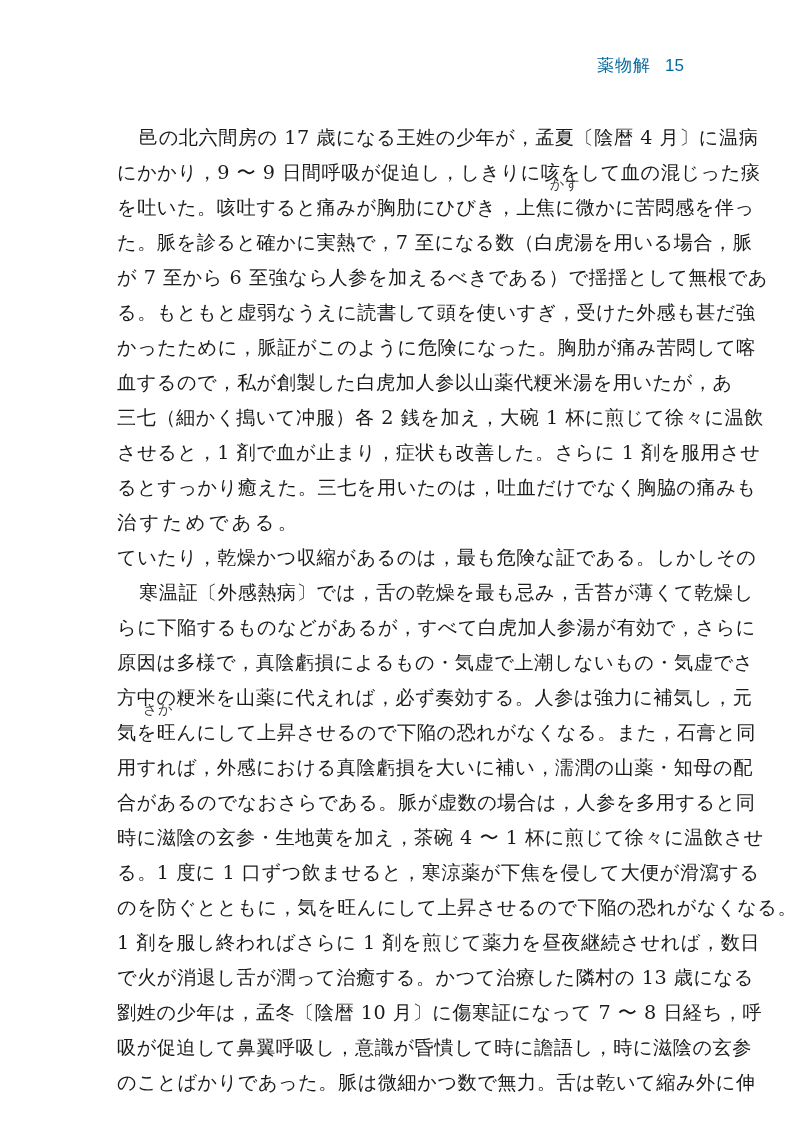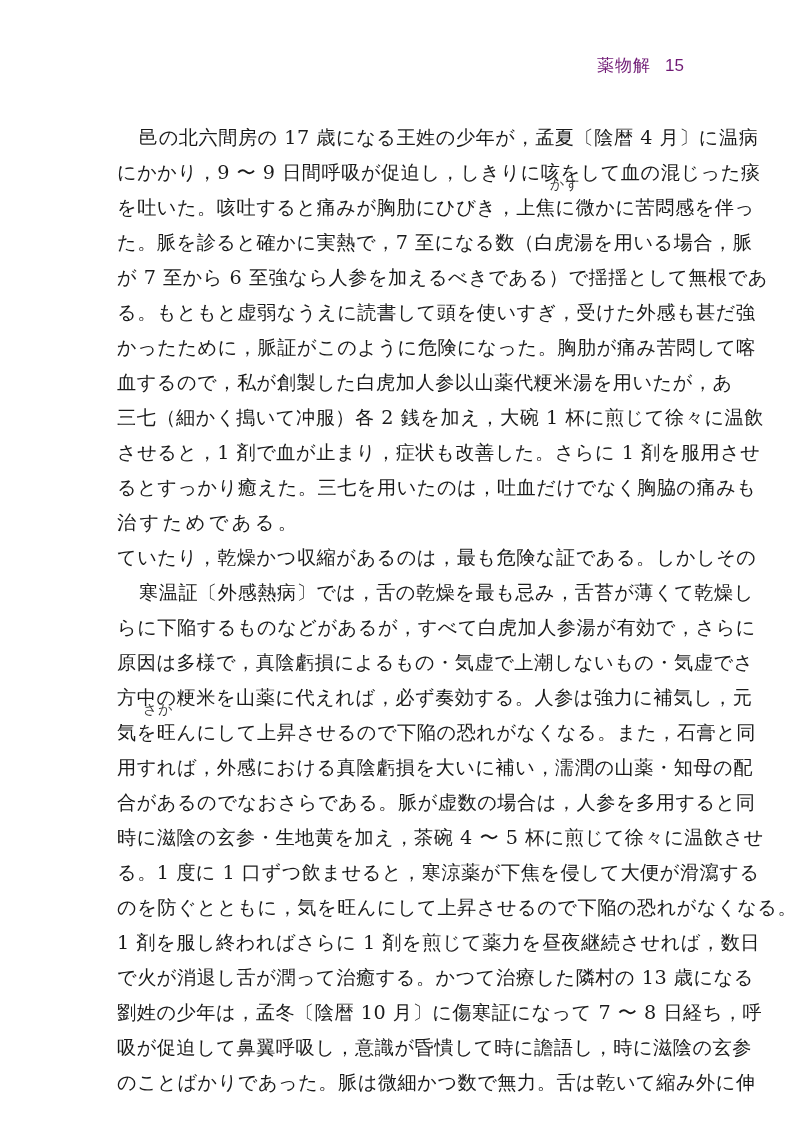--- a/index.html
+++ b/index.html
@@ -14,21 +14,21 @@
       overflow: hidden;
       font-family: "DejaVu Serif", "Liberation Serif", serif;
       color: #1a1a1a;
     }
     .running-head {
       position: absolute;
       top: 54px;
       right: 116px;
       font-size: 17px;
       line-height: 22px;
-      color: #701a75;
+      color: #0369a1;
       white-space: nowrap;
     }
     .running-head .section {
       font-family: "DejaVu Serif", "Liberation Serif", serif;
       letter-spacing: 1px;
     }
     .running-head .page-no {
       font-family: "Liberation Sans", "DejaVu Sans", sans-serif;
       margin-left: 14px;
     }
@@ -97,21 +97,21 @@
     <div class="line indent">寒温証〔外感熱病〕では，舌の乾燥を最も忌み，舌苔が薄くて乾燥し</div>
     <div class="line">らに下陥するものなどがあるが，すべて白虎加人参湯が有効で，さらに</div>
     <div class="line">原因は多様で，真陰虧損によるもの・気虚で上潮しないもの・気虚でさ</div>
     <div class="line">方中の粳米を山薬に代えれば，必ず奏効する。人参は強力に補気し，元</div>
     <div class="line">
       <span class="ruby" style="left: 26px;">さか</span>
       <span>気を旺んにして上昇させるので下陥の恐れがなくなる。また，石膏と同</span>
     </div>
     <div class="line">用すれば，外感における真陰虧損を大いに補い，濡潤の山薬・知母の配</div>
     <div class="line">合があるのでなおさらである。脈が虚数の場合は，人参を多用すると同</div>
-    <div class="line">時に滋陰の玄参・生地黄を加え，茶碗 4 〜 5 杯に煎じて徐々に温飲させ</div>
+    <div class="line">時に滋陰の玄参・生地黄を加え，茶碗 4 〜 1 杯に煎じて徐々に温飲させ</div>
     <div class="line">る。1 度に 1 口ずつ飲ませると，寒涼薬が下焦を侵して大便が滑瀉する</div>
     <div class="line">のを防ぐとともに，気を旺んにして上昇させるので下陥の恐れがなくなる。</div>
     <div class="line">1 剤を服し終わればさらに 1 剤を煎じて薬力を昼夜継続させれば，数日</div>
     <div class="line">で火が消退し舌が潤って治癒する。かつて治療した隣村の 13 歳になる</div>
     <div class="line">劉姓の少年は，孟冬〔陰暦 10 月〕に傷寒証になって 7 〜 8 日経ち，呼</div>
     <div class="line">吸が促迫して鼻翼呼吸し，意識が昏憒して時に譫語し，時に滋陰の玄参</div>
     <div class="line">のことばかりであった。脈は微細かつ数で無力。舌は乾いて縮み外に伸</div>
   </div>
 </main>
 

